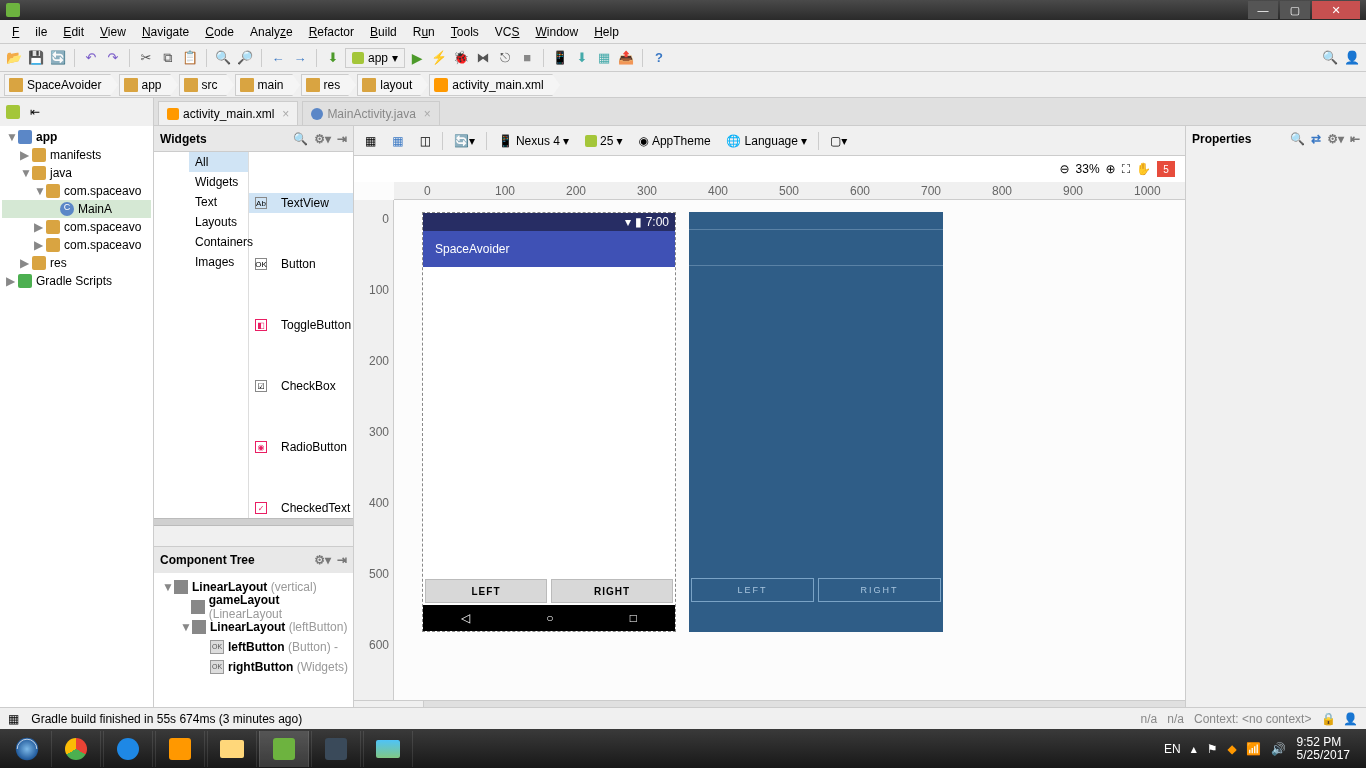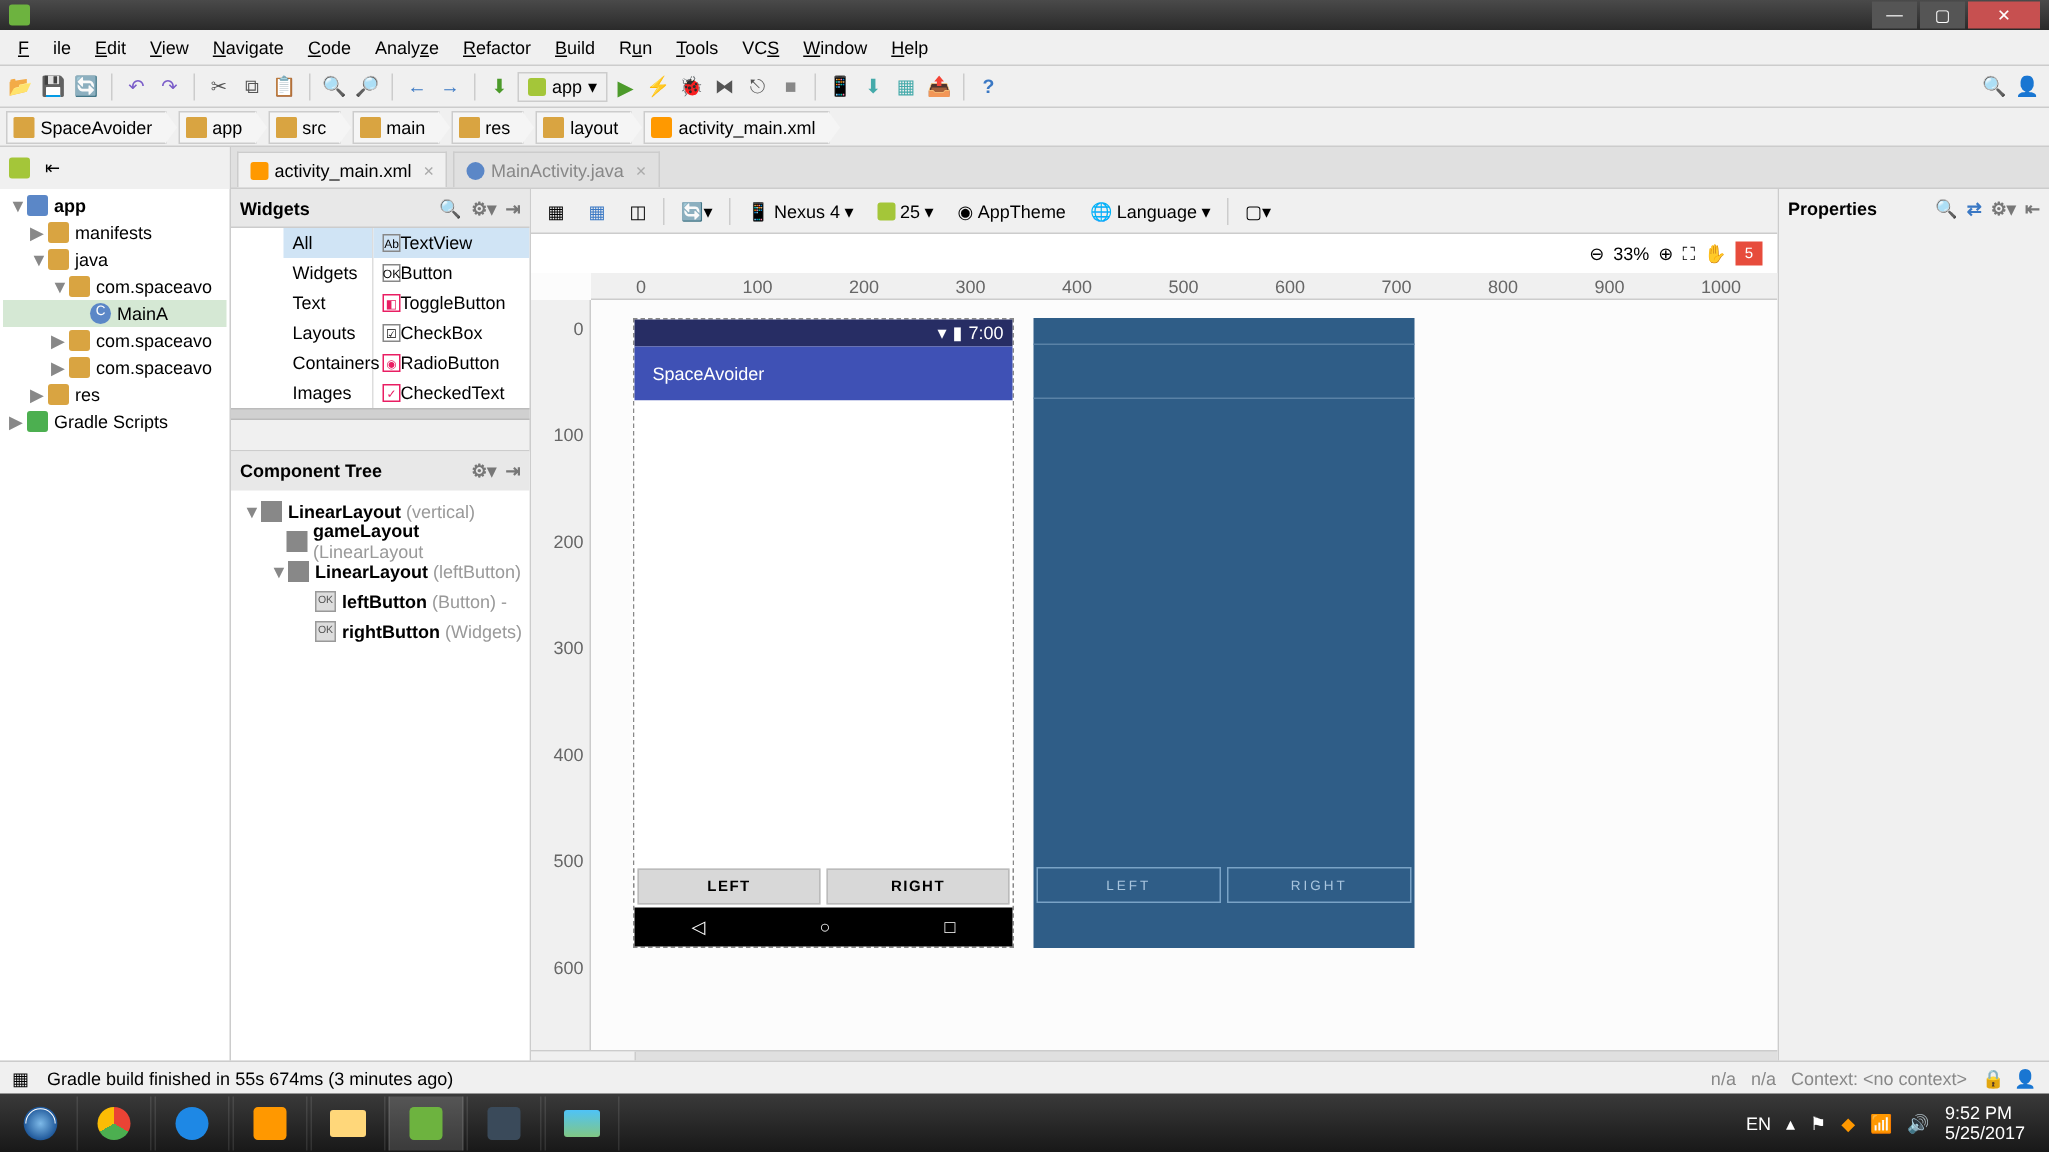--- a/index.html
+++ b/index.html
@@ -51,21 +51,21 @@
 .etab .close-x { color: #aaa; margin-left: 4px; }
 .etab .eicon { width: 12px; height: 12px; border-radius: 2px; }
 .palette { width: 200px; border-right: 1px solid #ccc; background: #fff; display: flex; flex-direction: column; }
 .palette-header { height: 26px; background: #e8e8e8; border-bottom: 1px solid #ccc; display: flex; align-items: center; padding: 0 6px; gap: 4px; font-weight: bold; }
 .palette-header .tools { margin-left: auto; display: flex; gap: 6px; color: #777; }
 .palette-body { flex: 1; display: flex; overflow: hidden; }
 .palette-cats { width: 95px; border-right: 1px solid #ddd; }
 .palette-cats div { padding: 3px 6px; cursor: default; margin-left: 35px; }
 .palette-cats div.sel { background: #d0e4f5; }
 .palette-items { flex: 1; }
-.palette-items div { padding: 3px 6px; display: flex; align-items: center; gap: 0; overflow: hidden; }
+.palette-items div { padding: 3px 6px; display: flex; align-items: center; gap: 14px; overflow: hidden; margin-top: 41px; }
 .palette-items .picon { width: 12px; height: 12px; border: 1px solid #888; font-size: 8px; display: flex; align-items: center; justify-content: center; }
 
 .component-tree { flex: 1; border-top: 1px solid #ccc; background: #fff; display:flex; flex-direction:column; }
 .ct-header { height: 26px; background: #e8e8e8; display: flex; align-items: center; padding: 0 6px; font-weight: bold; }
 .ct-header .htools { margin-left:auto; display:flex; gap:6px; color:#777;}
 .ct-body { padding: 4px; font-size:12px; }
 .ct-row { display:flex; align-items:center; height:20px; }
 .ct-row .ctexp { width:12px; color:#888; }
 .ct-row .cticon { width:14px; height:14px; margin-right:4px; background:#888; }
 .ct-row .gray { color:#999; }

